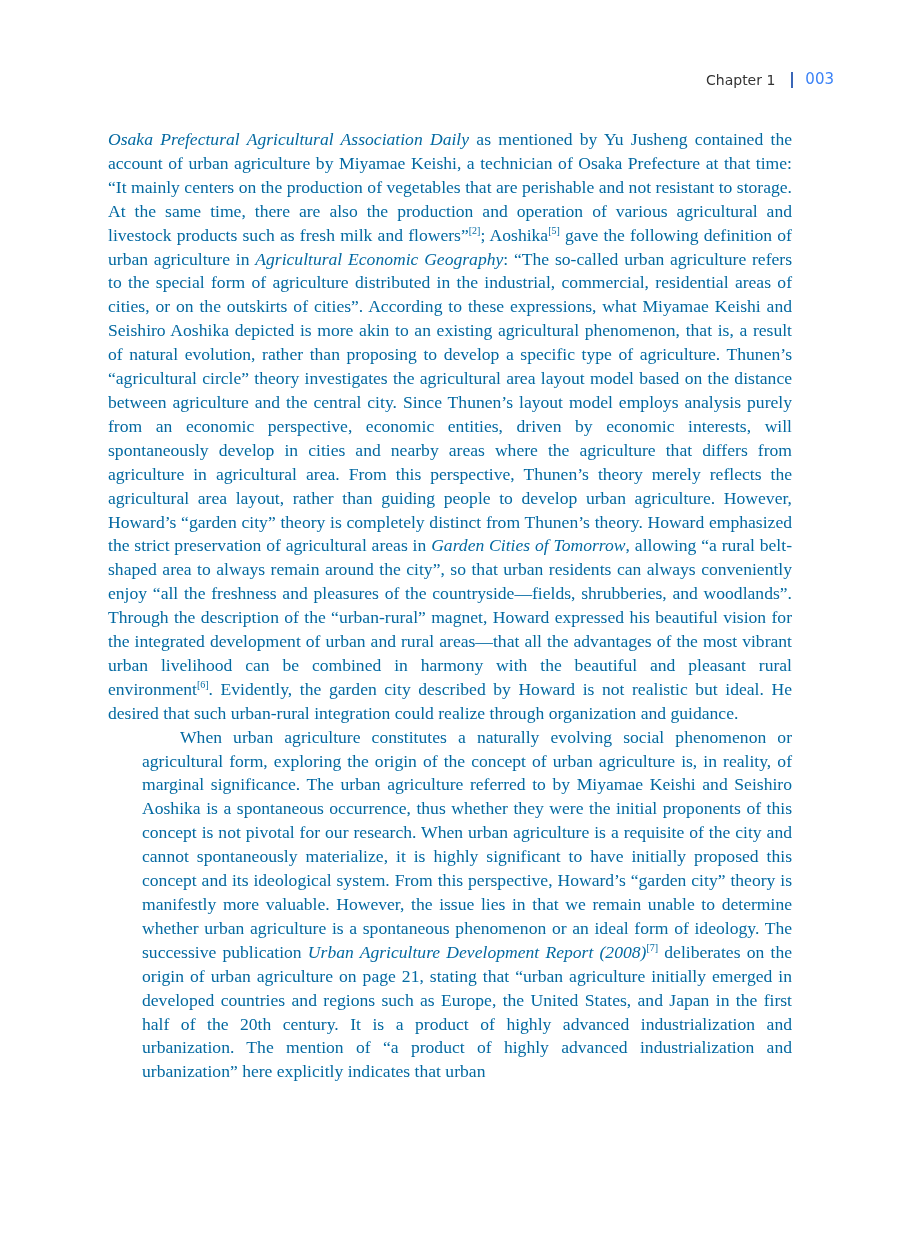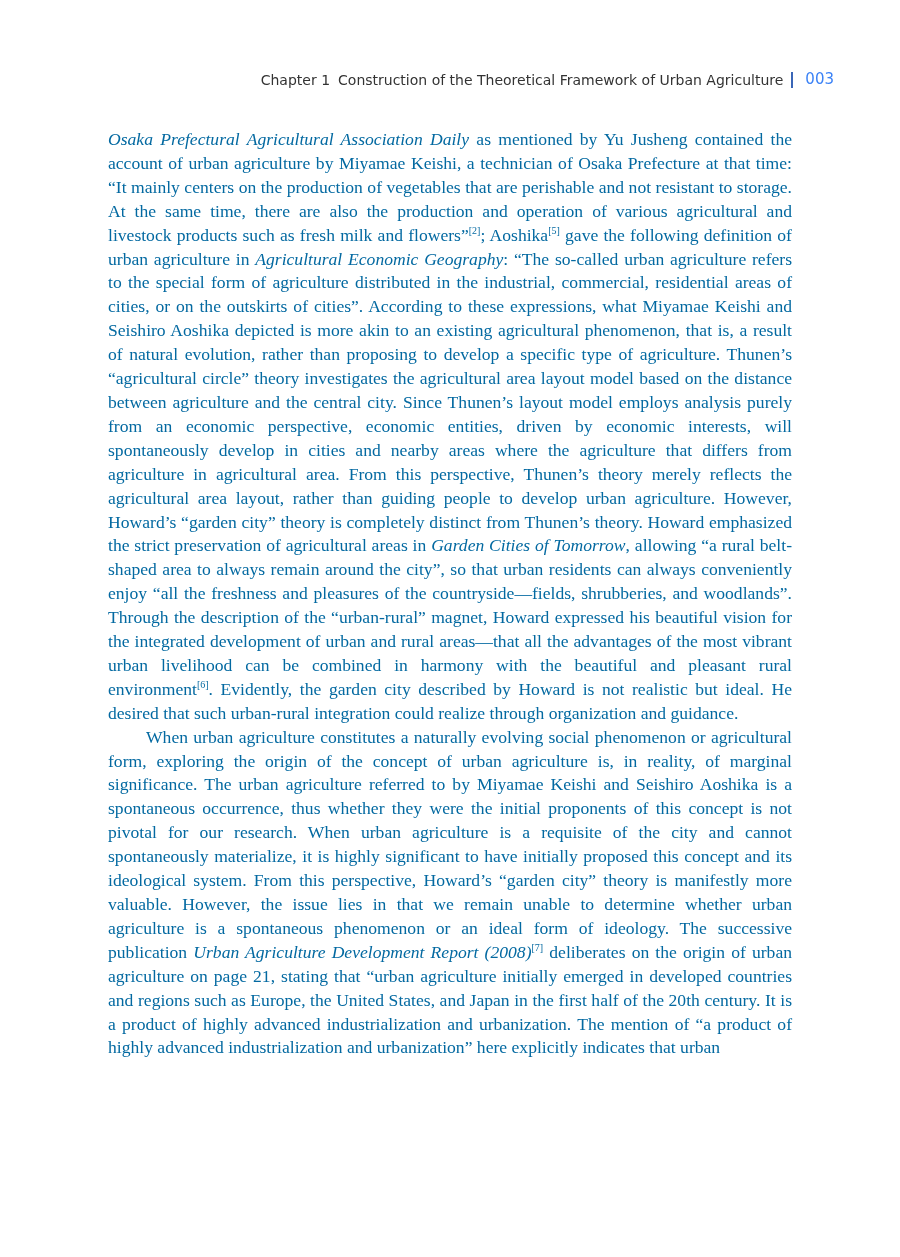--- a/index.html
+++ b/index.html
@@ -11,30 +11,29 @@
     }
     .page-header .chap { margin-right: 8px; }
     .page-header .sep { display: inline-block; width: 2px; height: 16px; background: #3a66b7; margin: 0 12px 0 8px; }
     .page-header .num { font-size: 15px; color: #3b82f6; }
     .body-text {
       position: absolute; top: 128px; left: 108px; width: 684px;
       font-family: "Liberation Serif", serif; font-size: 17.6px; line-height: 23.9px;
       color: #0369a1; text-align: justify;
     }
     .body-text p { margin: 0; }
-    .body-text p.indent { text-indent: 38px; }
+    .body-text p.indent { text-indent: 38px; margin-left: 34px; }
     .body-text i { font-style: italic; }
     .body-text sup { font-size: 10px; vertical-align: 7px; line-height: 0; }
   </style>
 </head>
 <body>
 
 <div class="page-header">
   <span class="chap">Chapter 1</span>
-  <span class="title">Construction of the Theoretical Framework of Urban Agriculture</span>
   <span class="sep" style="background: rgb(58, 102, 183);"></span>
   <span class="num">003</span>
 </div>
 
 <div class="body-text">
   <p><i>Osaka Prefectural Agricultural Association Daily</i><span> as mentioned by Yu Jusheng contained the account of urban agriculture by Miyamae Keishi,  a technician of Osaka Prefecture at that time: “It mainly centers on the production of vegetables that are perishable and not resistant to storage.  At the same time,  there are also the production and operation of various agricultural and livestock products such as fresh milk and flowers”</span><sup>[2]</sup><span>;  Aoshika</span><sup>[5]</sup><span> gave the following definition of urban agriculture in </span><i>Agricultural Economic Geography</i><span>: “The so-called urban agriculture refers to the special form of agriculture distributed in the industrial,  commercial,  residential areas of cities,  or on the outskirts of cities”.  According to these expressions,  what Miyamae Keishi and Seishiro Aoshika depicted is more akin to an existing agricultural phenomenon,  that is,  a result of natural evolution,  rather than proposing to develop a specific type of agriculture.  Thunen’s “agricultural circle” theory investigates the agricultural area layout model based on the distance between agriculture and the central city.  Since Thunen’s layout model employs analysis purely from an economic perspective,  economic entities,  driven by economic interests,  will spontaneously develop in cities and nearby areas where the agriculture that differs from agriculture in agricultural area.  From this perspective,  Thunen’s theory merely reflects the agricultural area layout,  rather than guiding people to develop urban agriculture.  However,  Howard’s “garden city” theory is completely distinct from Thunen’s theory.  Howard emphasized the strict preservation of agricultural areas in </span><i>Garden Cities of Tomorrow</i><span>,  allowing “a rural belt-shaped area to always remain around the city”,  so that urban residents can always conveniently enjoy “all the freshness and pleasures of the countryside—fields,  shrubberies,  and woodlands”.  Through the description of the “urban-rural” magnet,  Howard expressed his beautiful vision for the integrated development of urban and rural areas—that all the advantages of the most vibrant urban livelihood can be combined in harmony with the beautiful and pleasant rural environment</span><sup>[6]</sup><span>.  Evidently,  the garden city described by Howard is not realistic but ideal.  He desired that such urban-rural integration could realize through organization and guidance.</span></p>
   <p class="indent"><span>When urban agriculture constitutes a naturally evolving social phenomenon or agricultural form,  exploring the origin of the concept of urban agriculture is,  in reality,  of marginal significance.  The urban agriculture referred to by Miyamae Keishi and Seishiro Aoshika is a spontaneous occurrence,  thus whether they were the initial proponents of this concept is not pivotal for our research.  When urban agriculture is a requisite of the city and cannot spontaneously materialize,  it is highly significant to have initially proposed this concept and its ideological system.  From this perspective,  Howard’s “garden city” theory is manifestly more valuable.  However,  the issue lies in that we remain unable to determine whether urban agriculture is a spontaneous phenomenon or an ideal form of ideology.  The successive publication </span><i>Urban Agriculture Development Report (2008)</i><sup>[7]</sup><span> deliberates on the origin of urban agriculture on page 21,  stating that “urban agriculture initially emerged in developed countries and regions such as Europe,  the United States,  and Japan in the first half of the 20th century.  It is a product of highly advanced industrialization and urbanization.  The mention of “a product of highly advanced industrialization and urbanization” here explicitly indicates that urban</span></p>
 </div>
 
 </body></html>

